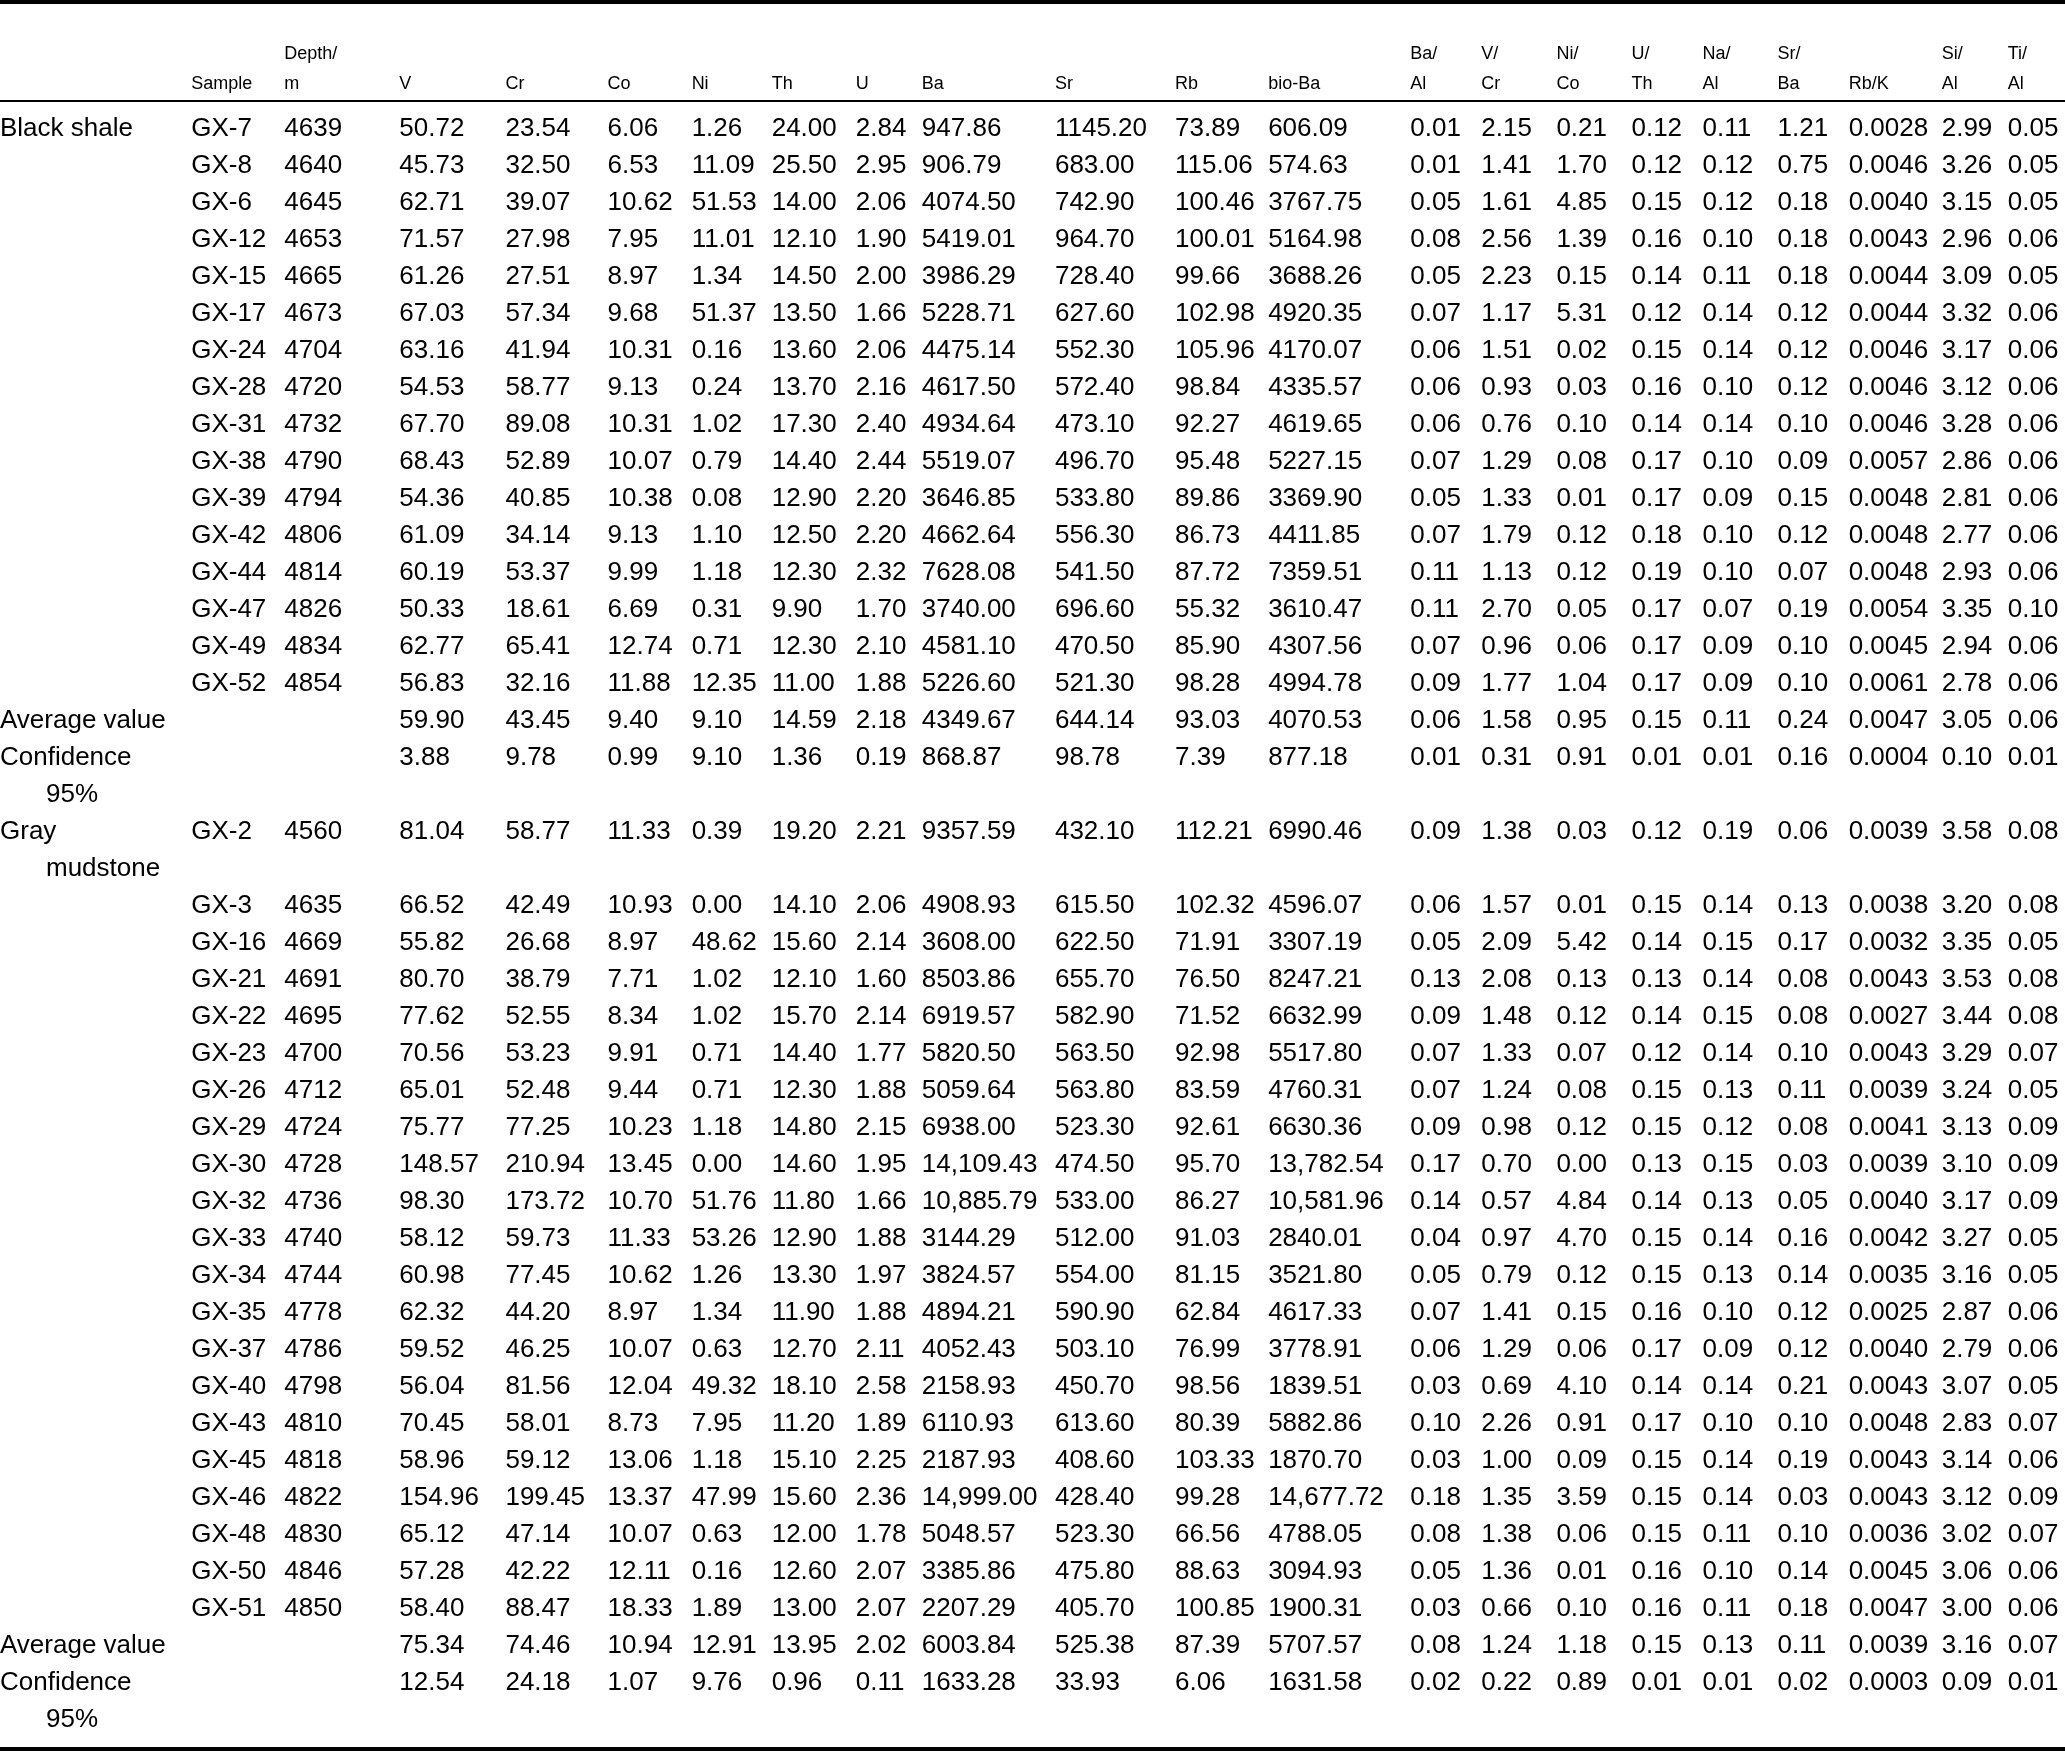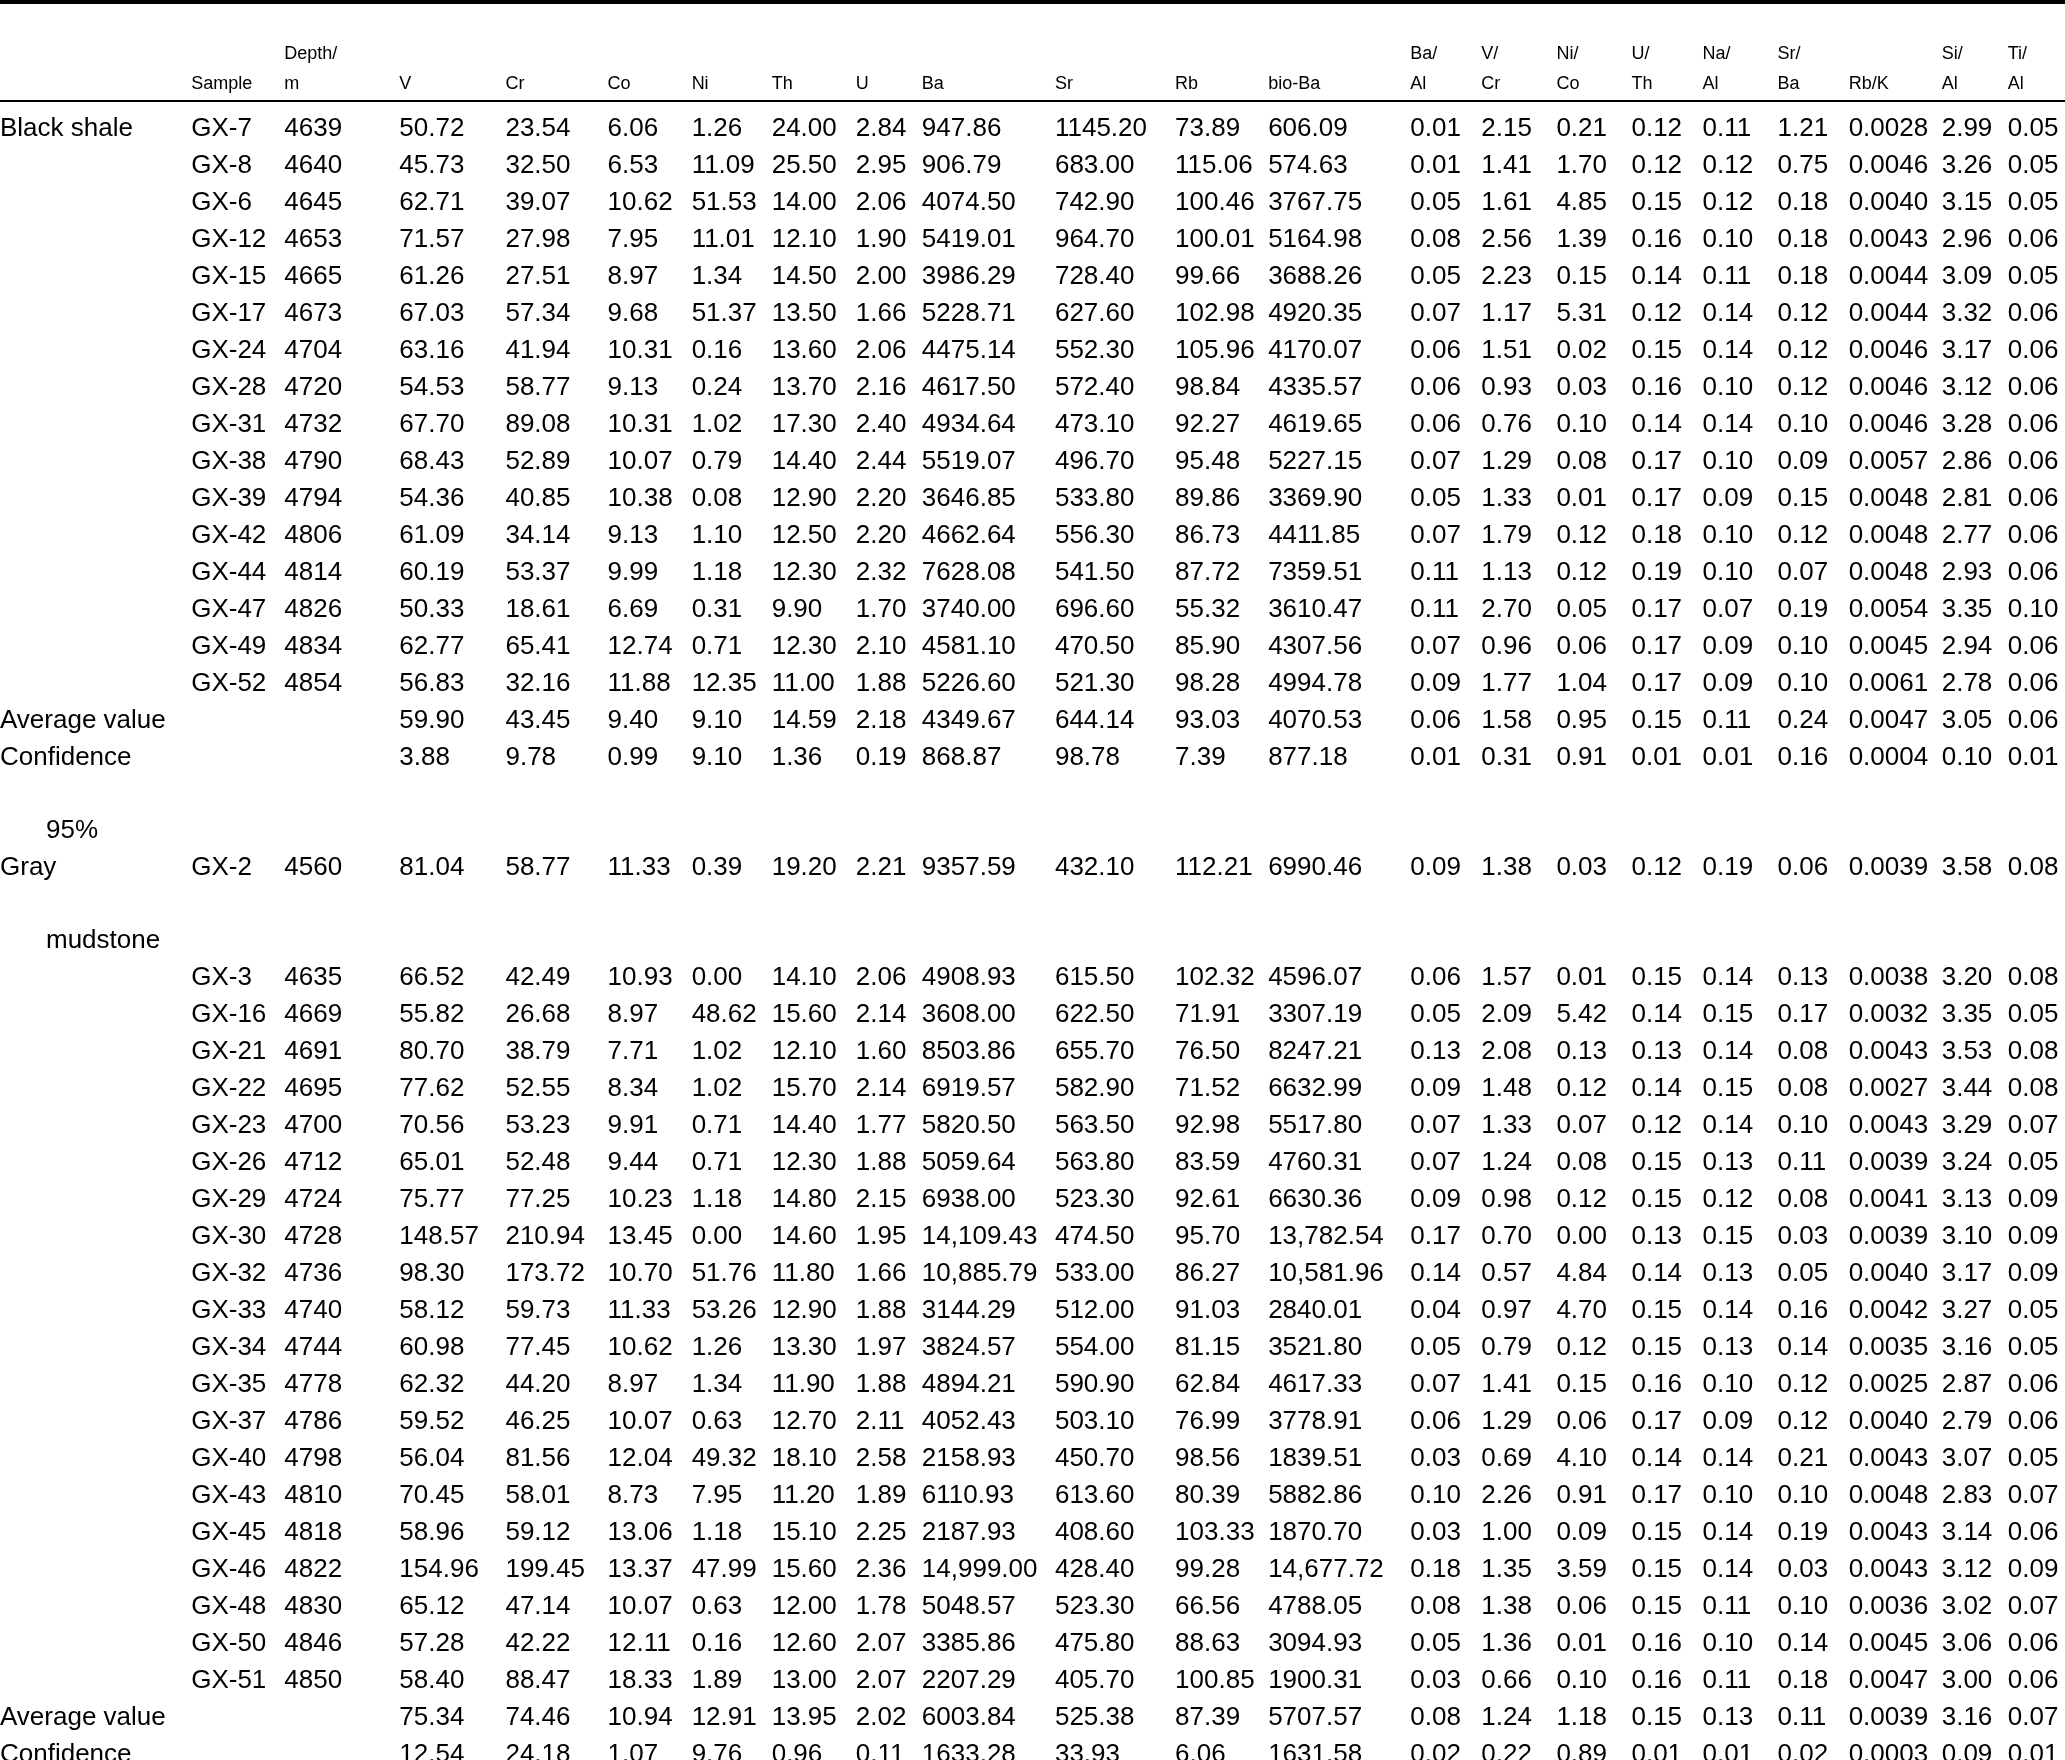--- a/index.html
+++ b/index.html
@@ -18,21 +18,21 @@
     white-space: nowrap; overflow: visible;
   }
   thead th {
     height: 94px; vertical-align: bottom; padding-bottom: 2px;
     font-size: 18px; line-height: 30px;
     border-bottom: 2.7px solid #000;
   }
   tbody td { vertical-align: top; font-size: 26px; line-height: 37px; }
   tbody tr:first-child td { padding-top: 6.2px; margin-top: 40px; }
   td div, th div { white-space: nowrap; }
-  .indent { padding-left: 46px; margin-top: 36px; }
+  .indent { padding-left: 46px; }
 </style>
 </head>
 <body>
 
 <div class="page">
   <div class="rule-top"></div>
   <table>
     <colgroup>
       <col style="width:191px">
         <col style="width:93px">

